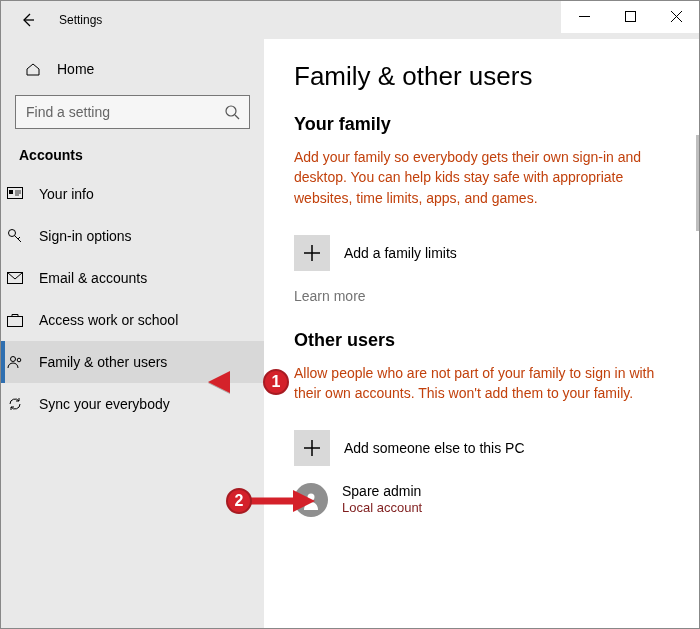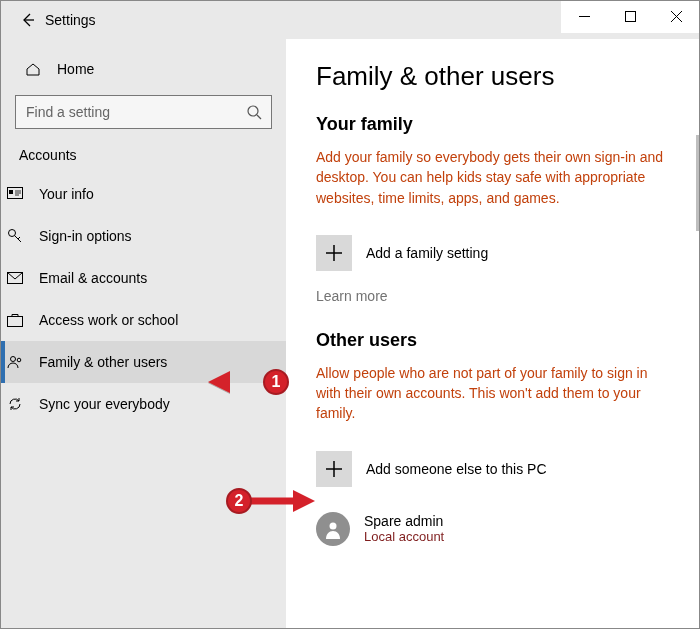--- a/index.html
+++ b/index.html
@@ -29,42 +29,43 @@
     padding: 0 2px 0 10px;
     background: #e9e9e9;
     position: relative;
   }
   .titlebar .back {
     width: 34px; height: 34px;
     display: flex; align-items: center; justify-content: center;
     cursor: pointer;
   }
   .titlebar .title {
-    font-size: 14px;
+    margin-left: 14px;
+    font-size: 12px;
   }
   .window-controls {
     position: absolute;
     right: 0; top: 0;
     height: 32px;
     display: flex;
     background: #fff;
   }
   .window-controls .ctrl {
     width: 46px; height: 30px;
     display: flex; align-items: center; justify-content: center;
     cursor: pointer;
   }
   .content {
     flex: 1;
     display: flex;
     min-height: 0;
   }
   
   .sidebar {
-    width: 285px;
+    width: 263px;
     background: #e9e9e9;
     padding: 12px 0 0 0;
     display: flex;
     flex-direction: column;
   }
   .home-row {
     display: flex; align-items: center;
     height: 36px;
     padding-left: 22px;
     cursor: pointer;
@@ -89,21 +90,21 @@
     border: none;
     background: transparent;
     outline: none;
     font-size: 14px;
     color: #666;
     font-family: inherit;
   }
   .search input::placeholder { color: #666; }
   .search .mag { width: 22px; display: flex; align-items: center; justify-content: center; }
   .cat-header {
-    font-weight: 400;
+    font-weight: 700;
     padding: 6px 0 10px 18px;
     font-size: 14px;
   }
   .nav-item {
     display: flex;
     align-items: center;
     height: 42px;
     cursor: pointer;
     font-size: 14px;
     border-left: 4px solid transparent;
@@ -155,21 +156,21 @@
   .add-tile .lbl { font-size: 14px; }
   .learn-more {
     color: #737373;
     font-size: 14px;
     cursor: pointer;
     display: inline-block;
     margin-bottom: 26px;
   }
   .user-row {
     display: flex;
-    align-items: center;
+    align-items: flex-start;
     height: 50px;
     margin-top: 4px;
   }
   .avatar {
     width: 34px; height: 34px;
     border-radius: 50%;
     background: #8f8f8f;
     display: flex; align-items: center; justify-content: center;
     margin-right: 14px;
   }
@@ -320,21 +321,21 @@
       <h1>Family &amp; other users</h1>
 
       <h2>Your family</h2>
       <p>Add your family so everybody gets their own sign-in and desktop. You can help kids stay safe with appropriate websites, time limits, apps, and games.</p>
       <div class="add-tile">
         <div class="plus-box">
           <svg width="18" height="18" viewBox="0 0 18 18">
               <path d="M9 1v16M1 9h16" stroke="#000" stroke-width="1.5"></path>
             </svg>
         </div>
-        <span class="lbl">Add a family setting</span>
+        <span class="lbl">Add a family limits</span>
       </div>
       <span class="learn-more">Learn more</span>
 
       <h2>Other users</h2>
       <p>Allow people who are not part of your family to sign in with their own accounts. This won't add them to your family.</p>
       <div class="add-tile">
         <div class="plus-box">
           <svg width="18" height="18" viewBox="0 0 18 18">
               <path d="M9 1v16M1 9h16" stroke="#000" stroke-width="1.5"></path>
             </svg>

